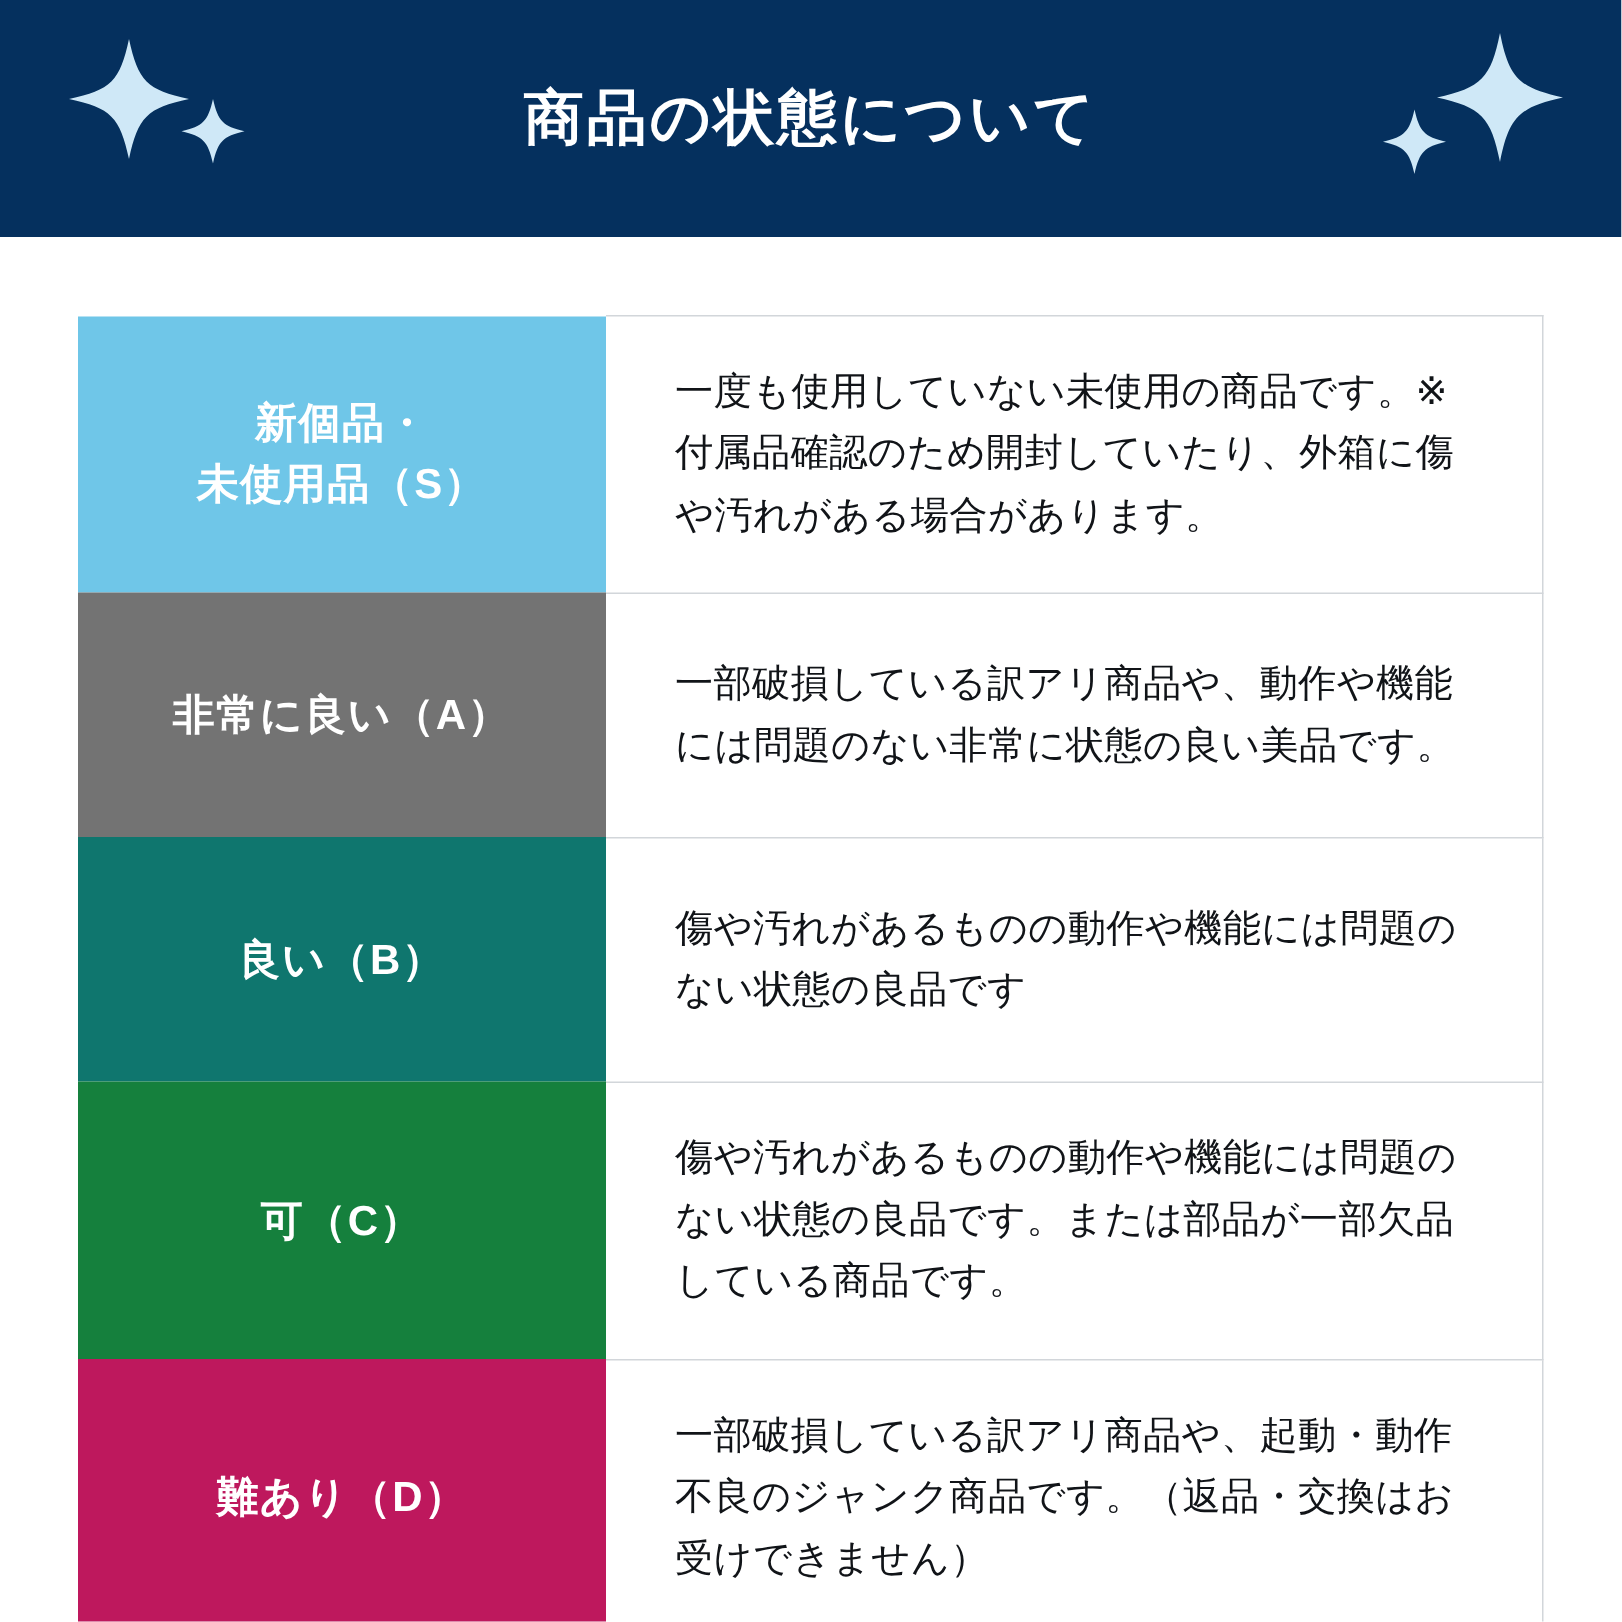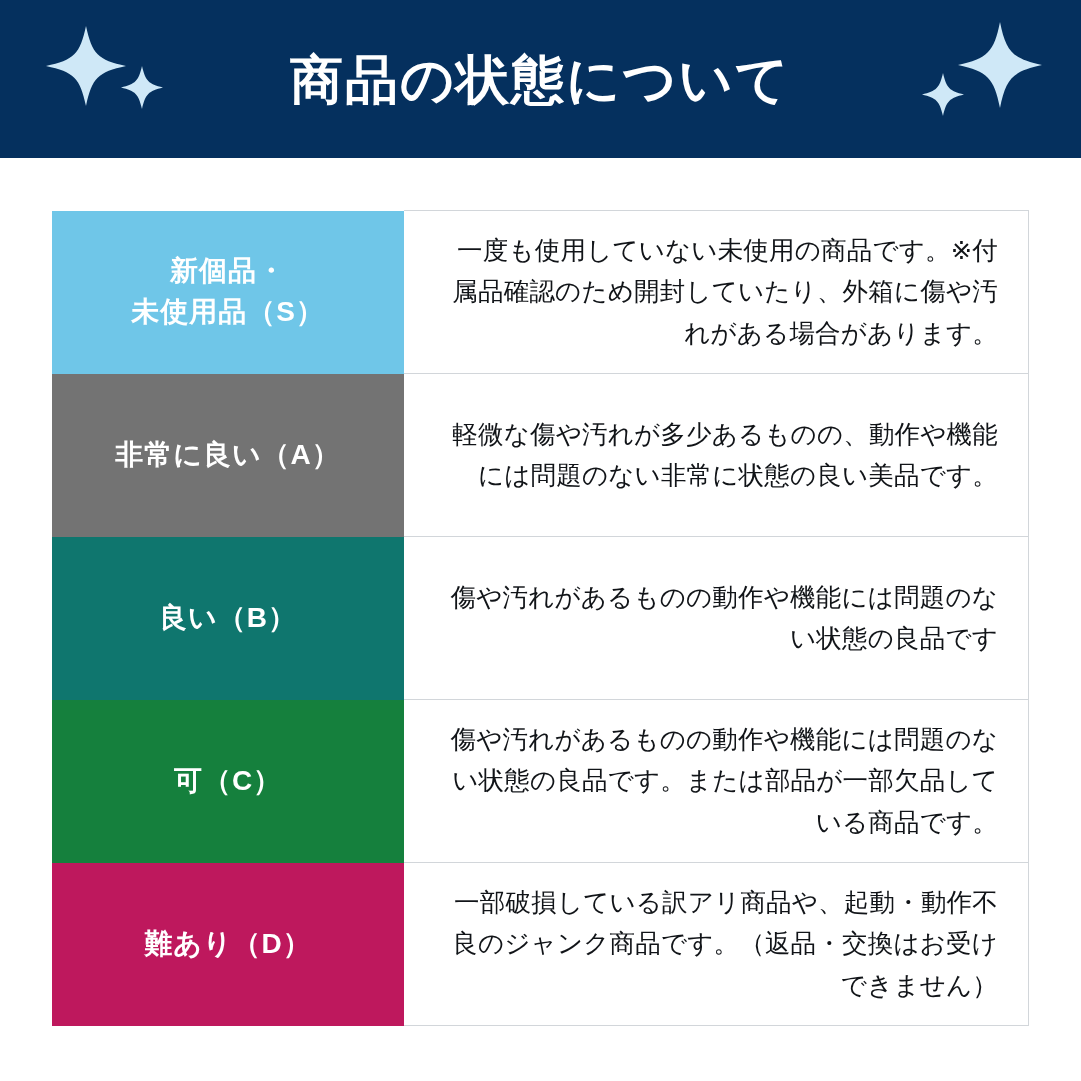--- a/index.html
+++ b/index.html
@@ -25,21 +25,21 @@
     position: relative;
     height: 158px;
     background: #05305e;
     display: flex;
     align-items: center;
     justify-content: center;
     overflow: hidden;
   }
   .header-title {
     color: #ffffff;
-    font-size: 53px;
+    font-size: 40px;
     font-weight: bold;
     letter-spacing: 2px;
     line-height: 1;
     white-space: nowrap;
     z-index: 3;
   }
   .sparkles {
     position: absolute;
     top: 0;
     left: 0;
@@ -81,22 +81,21 @@
     font-size: 25.5px;
     line-height: 1.62;
     letter-spacing: 0.2px;
     background: #ffffff;
     border-top: 1px solid #d2d6da;
     border-right: 1px solid #d2d6da;
     border-bottom: 1px solid #d2d6da;
   }
   .cond-table tr:first-child .desc-cell { border-top: 1px solid #d2d6da; }
   .desc-cell p {
-    margin: 4px;
-    text-align: right;
+    margin: 16px;
   }
   .grade-s { background: #6fc6e8; }
   .grade-a { background: #737373; }
   .grade-b { background: #0f766e; }
   .grade-c { background: #15803d; }
   .grade-d { background: #be185d; }
 </style>
 </head>
 <body>
 
@@ -128,21 +127,21 @@
           </td>
           <td class="desc-cell">
             <p>一度も使用していない未使用の商品です。※付属品確認のため開封していたり、外箱に傷や汚れがある場合があります。</p>
           </td>
         </tr>
         <tr>
           <td class="grade-cell grade-a">
             <span>非常に良い（A）</span>
           </td>
           <td class="desc-cell">
-            <p>軽微な傷や汚れが多少あるものの、動作や機能には問題のない非常に状態の良い美品です。</p>
+            <p>一部破損している訳アリ商品や、動作や機能には問題のない非常に状態の良い美品です。</p>
           </td>
         </tr>
         <tr>
           <td class="grade-cell grade-b">
             <span>良い（B）</span>
           </td>
           <td class="desc-cell">
             <p>傷や汚れがあるものの動作や機能には問題のない状態の良品です</p>
           </td>
         </tr>

